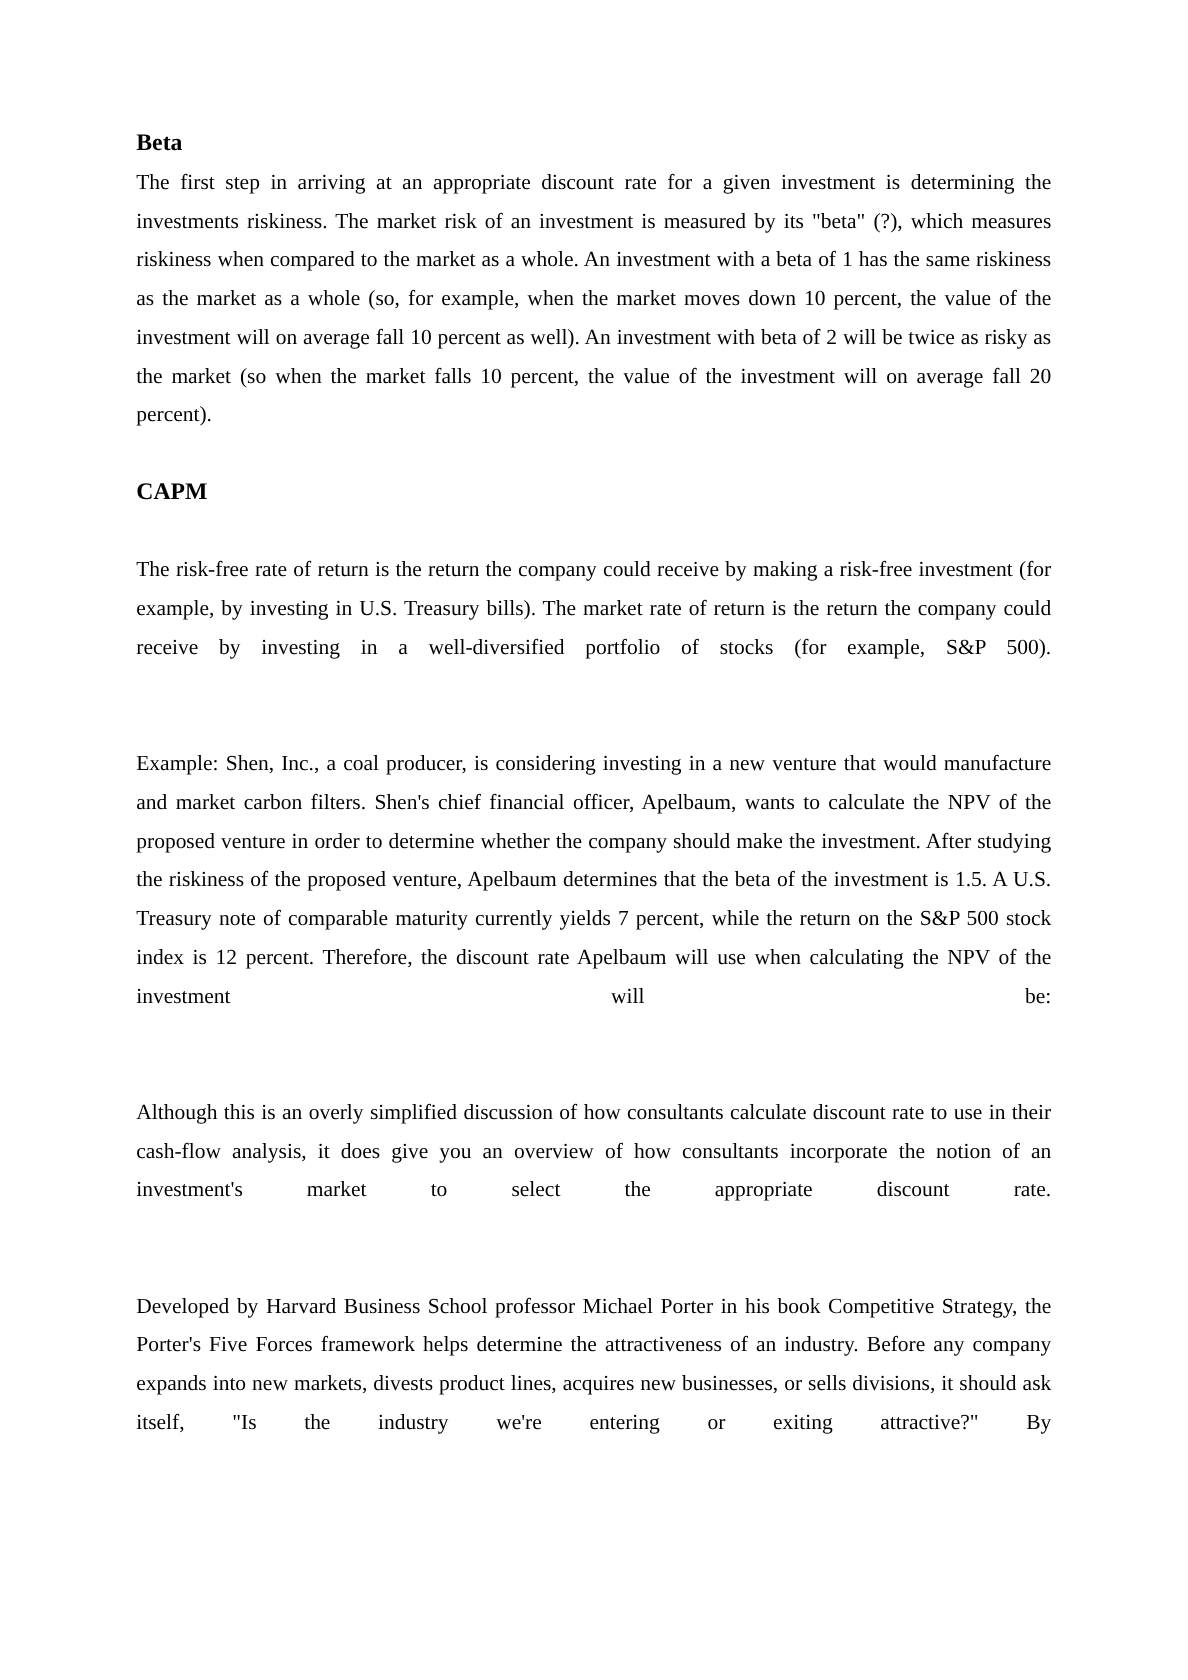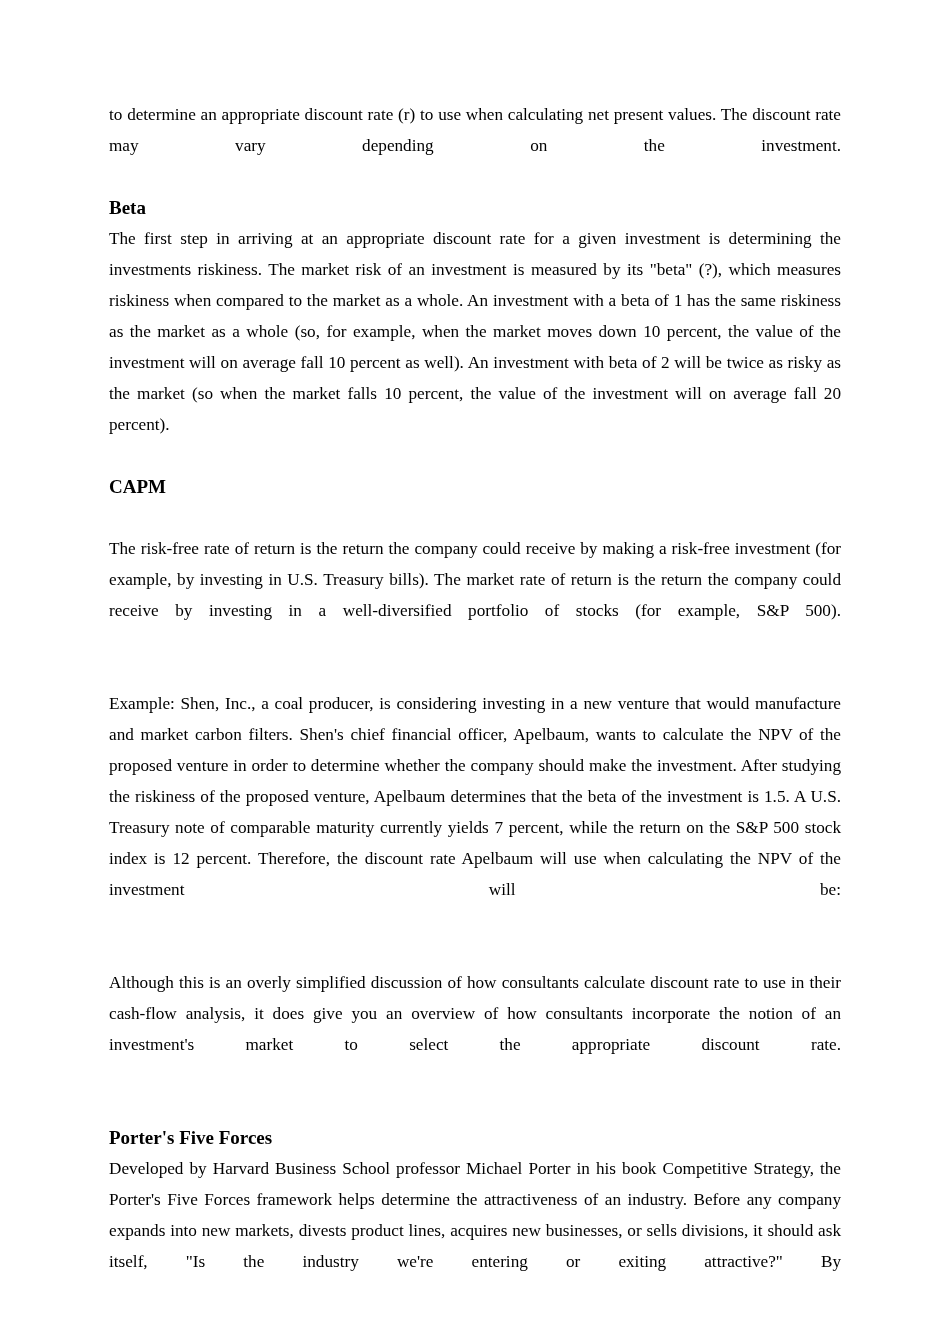--- a/index.html
+++ b/index.html
@@ -53,27 +53,25 @@
     height: 31px;
     line-height: 31px;
     font-size: 17.2px;
   }
 </style>
 </head>
 <body>
 
 <div class="page">
   <div class="content" id="content-root">
-      <div class="para">to determine an appropriate discount rate (r) to use when calculating net present values. The discount rate may vary depending on the investment.</div>
       <div class="heading">Beta</div>
       <div class="para">The first step in arriving at an appropriate discount rate for a given investment is determining the investments riskiness. The market risk of an investment is measured by its "beta" (?), which measures riskiness when compared to the market as a whole. An investment with a beta of 1 has the same riskiness as the market as a whole (so, for example, when the market moves down 10 percent, the value of the investment will on average fall 10 percent as well). An investment with beta of 2 will be twice as risky as the market (so when the market falls 10 percent, the value of the investment will on average fall 20 percent).</div>
       <div class="heading">CAPM</div>
       <div class="spacer">&nbsp;</div>
       <div class="para">The risk-free rate of return is the return the company could receive by making a risk-free investment (for example, by investing in U.S. Treasury bills). The market rate of return is the return the company could receive by investing in a well-diversified portfolio of stocks (for example, S&amp;P 500).</div>
       <div class="spacer">&nbsp;</div>
       <div class="para">Example: Shen, Inc., a coal producer, is considering investing in a new venture that would manufacture and market carbon filters. Shen's chief financial officer, Apelbaum, wants to calculate the NPV of the proposed venture in order to determine whether the company should make the investment. After studying the riskiness of the proposed venture, Apelbaum determines that the beta of the investment is 1.5. A U.S. Treasury note of comparable maturity currently yields 7 percent, while the return on the S&amp;P 500 stock index is 12 percent. Therefore, the discount rate Apelbaum will use when calculating the NPV of the investment will be:</div>
       <div class="spacer">&nbsp;</div>
       <div class="para">Although this is an overly simplified discussion of how consultants calculate discount rate to use in their cash-flow analysis, it does give you an overview of how consultants incorporate the notion of an investment's market to select the appropriate discount rate.</div>
       <div class="spacer">&nbsp;</div>
-      <div class="heading">Porter's Five Forces</div>
       <div class="para">Developed by Harvard Business School professor Michael Porter in his book Competitive Strategy, the Porter's Five Forces framework helps determine the attractiveness of an industry. Before any company expands into new markets, divests product lines, acquires new businesses, or sells divisions, it should ask itself, "Is the industry we're entering or exiting attractive?" By</div>
     </div>
 </div>
 
 </body></html>

